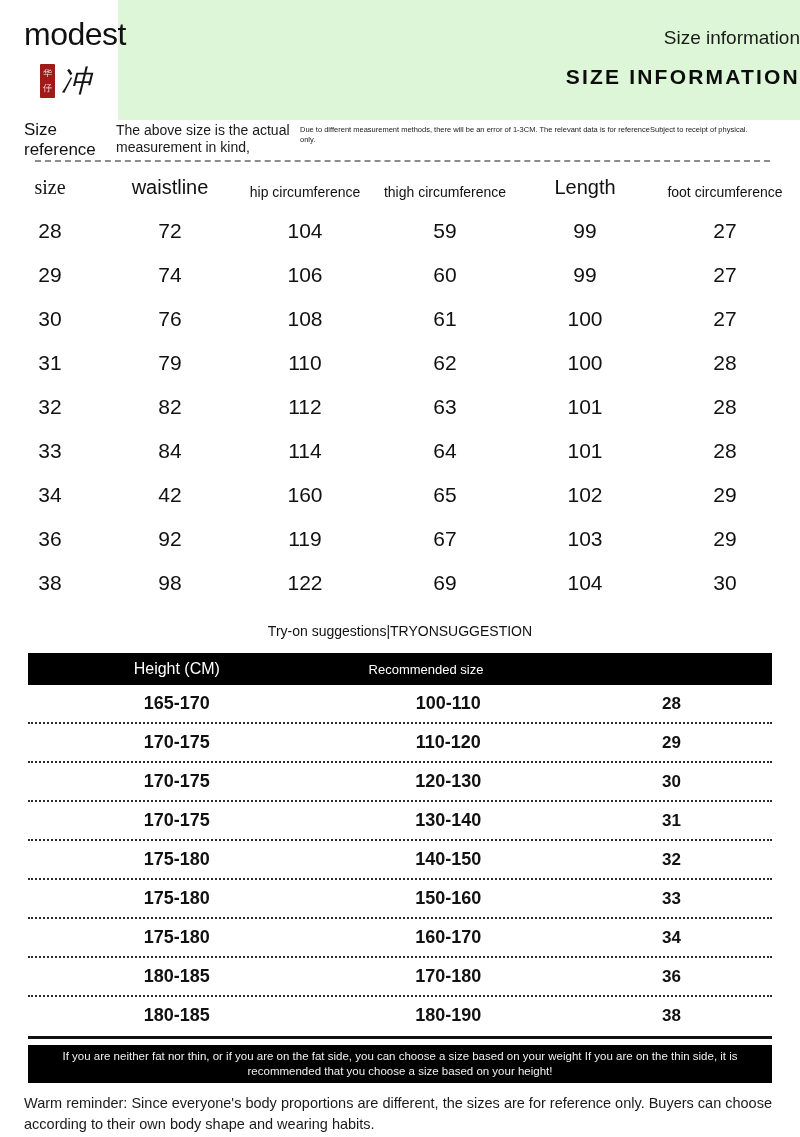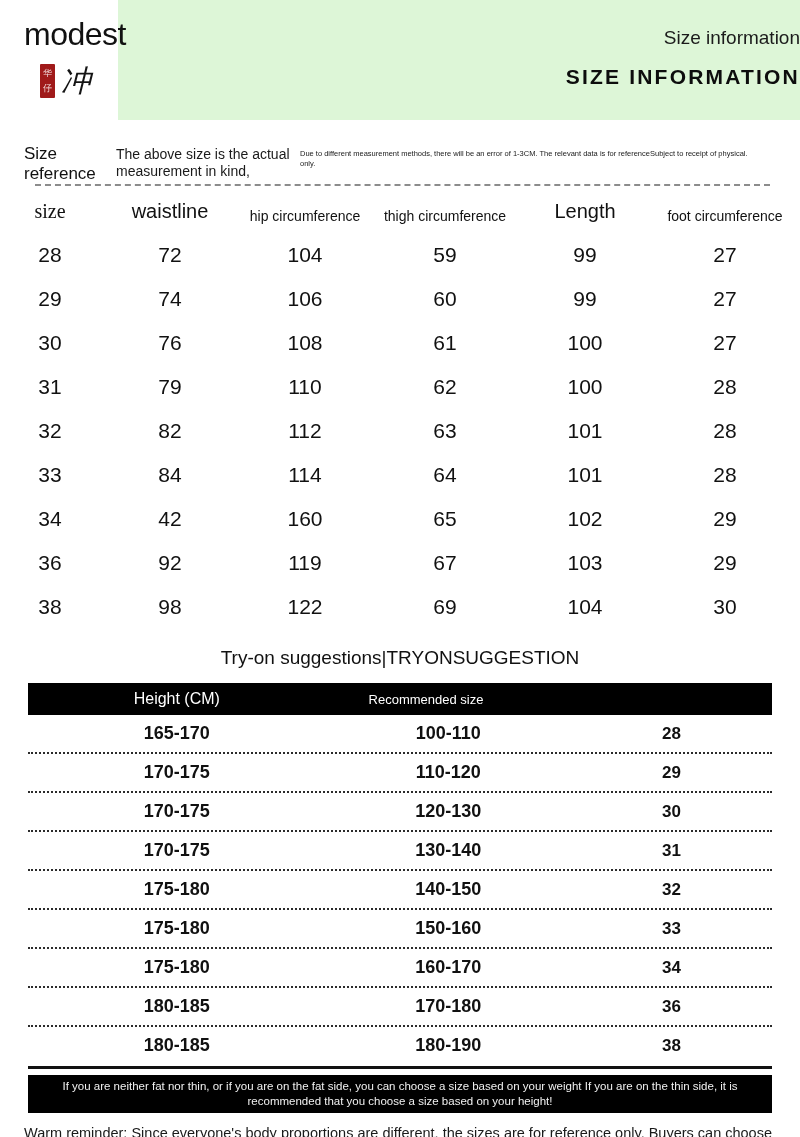--- a/index.html
+++ b/index.html
@@ -96,21 +96,21 @@
   .title-en {
     font-size: 21px;
     font-weight: bold;
     letter-spacing: 2.2px;
     color: #0d0d0d;
   }
 
   
   .notes {
     position: relative;
-    margin-top: 24px;
+    margin-top: 0;
     height: 48px;
   }
   .note-label {
     position: absolute;
     left: 24px;
     top: 0;
     width: 92px;
     font-size: 17px;
     line-height: 20px;
     color: #111;
@@ -175,21 +175,21 @@
   .c-size  { width: 100px; font-family: Liberation Serif, serif; }
   .c-waist { width: 140px; }
   .c-hip   { width: 130px; }
   .c-thigh { width: 150px; }
   .c-len   { width: 130px; }
   .c-foot  { width: 150px; }
 
   
   .tryon-title {
     text-align: center;
-    font-size: 19px;
+    font-size: 14px;
     color: #111;
     margin-top: 18px;
     margin-bottom: 14px;
   }
   .tryon-wrap {
     margin: 0 28px;
   }
   .tryon-head {
     background: #000000;
     color: #ffffff;

